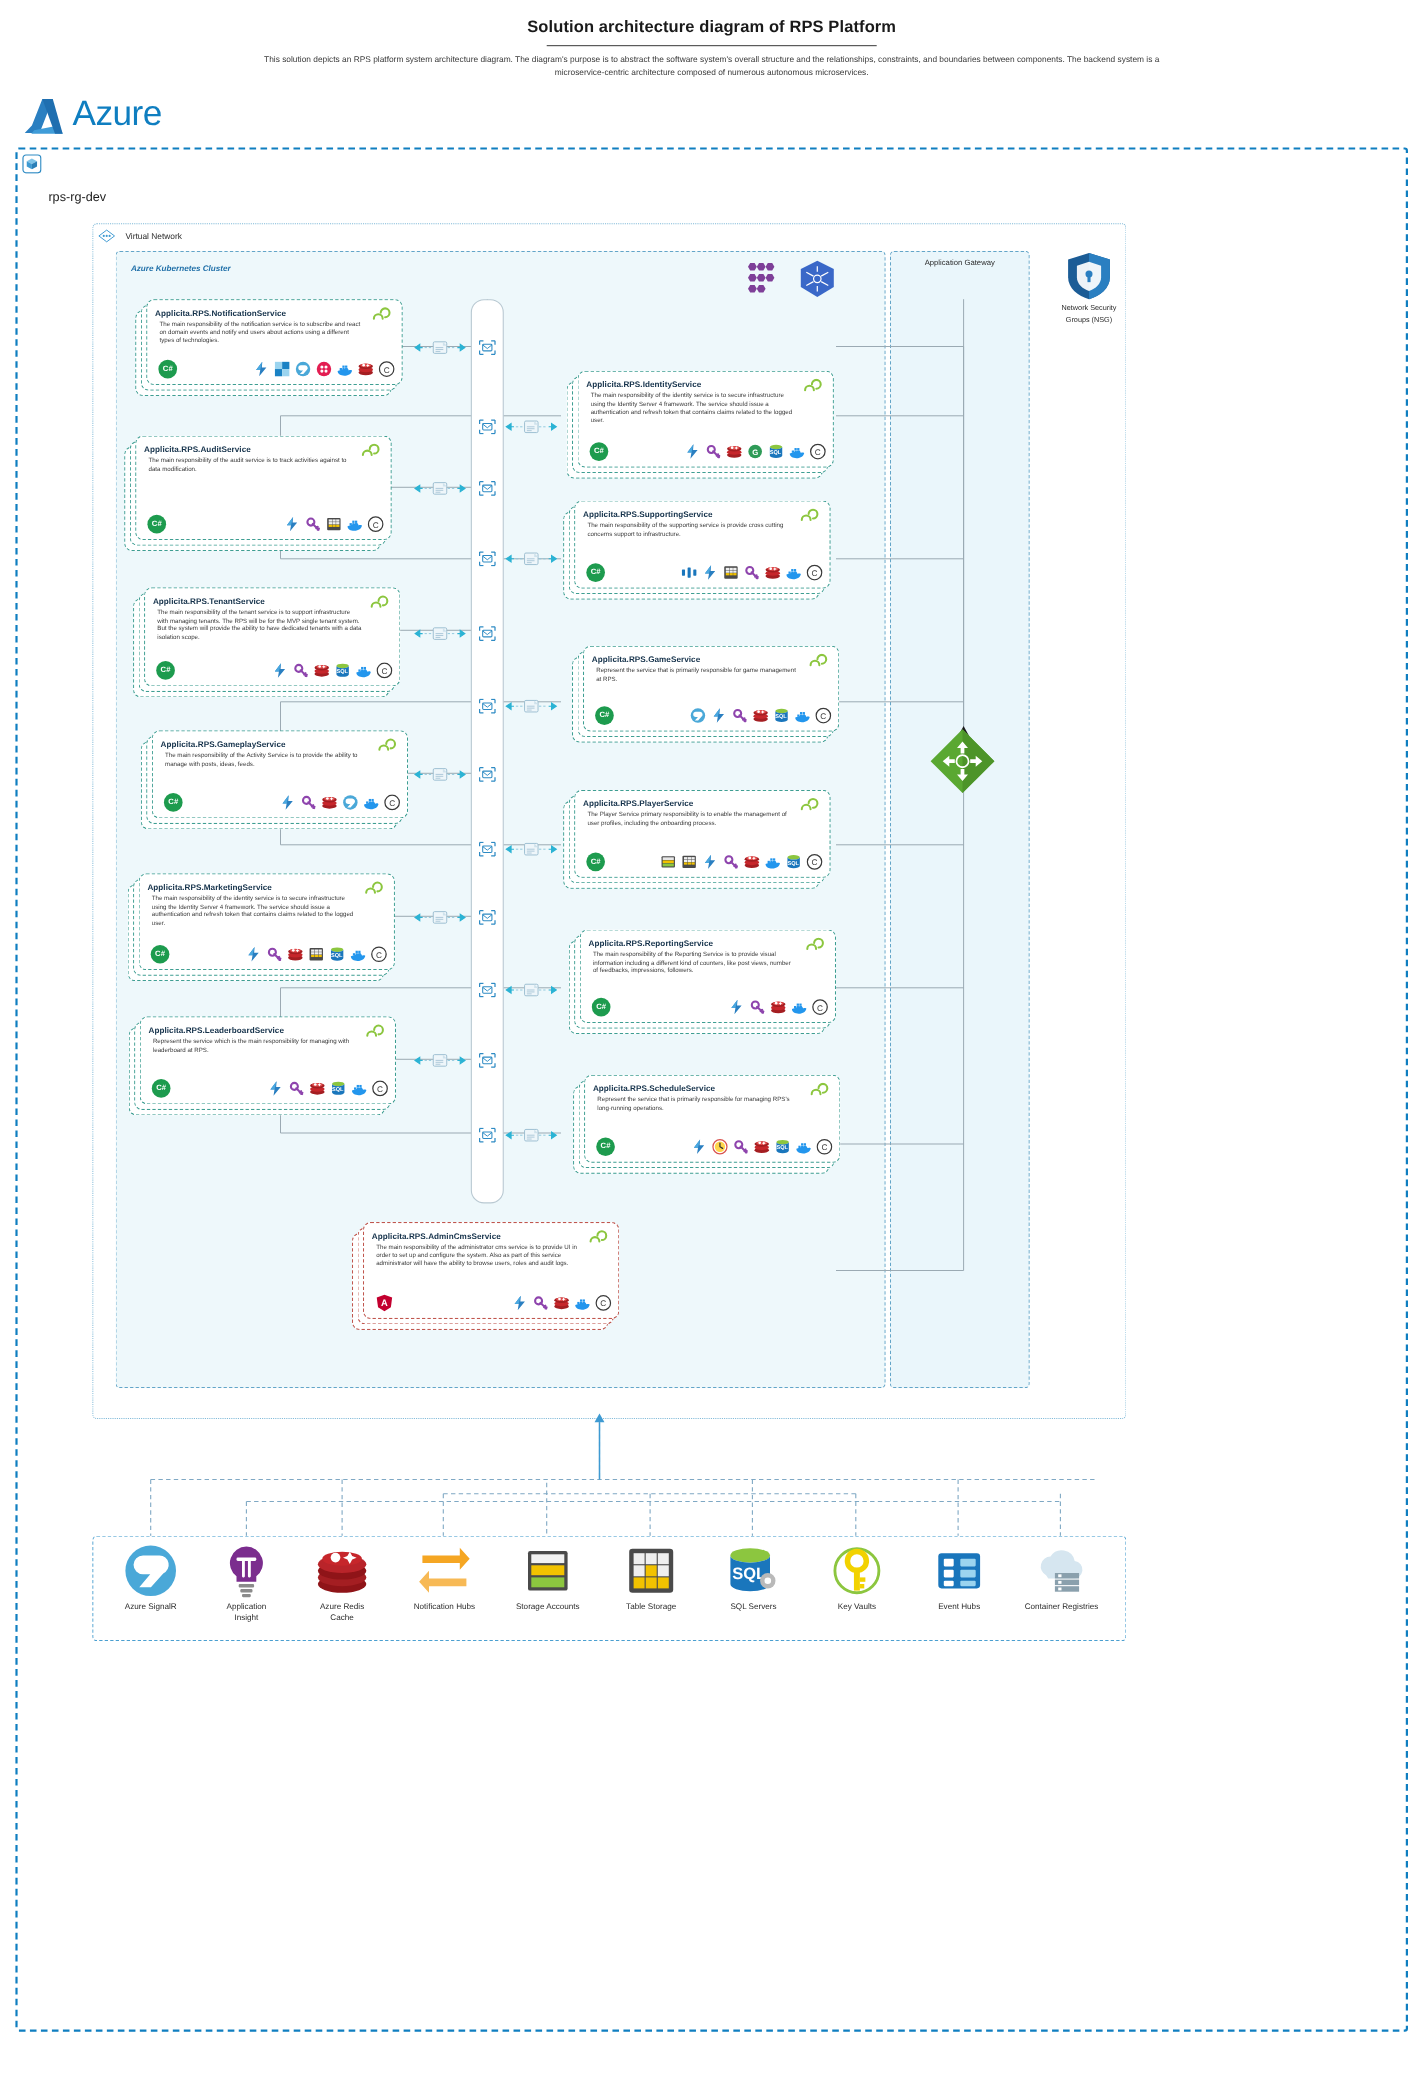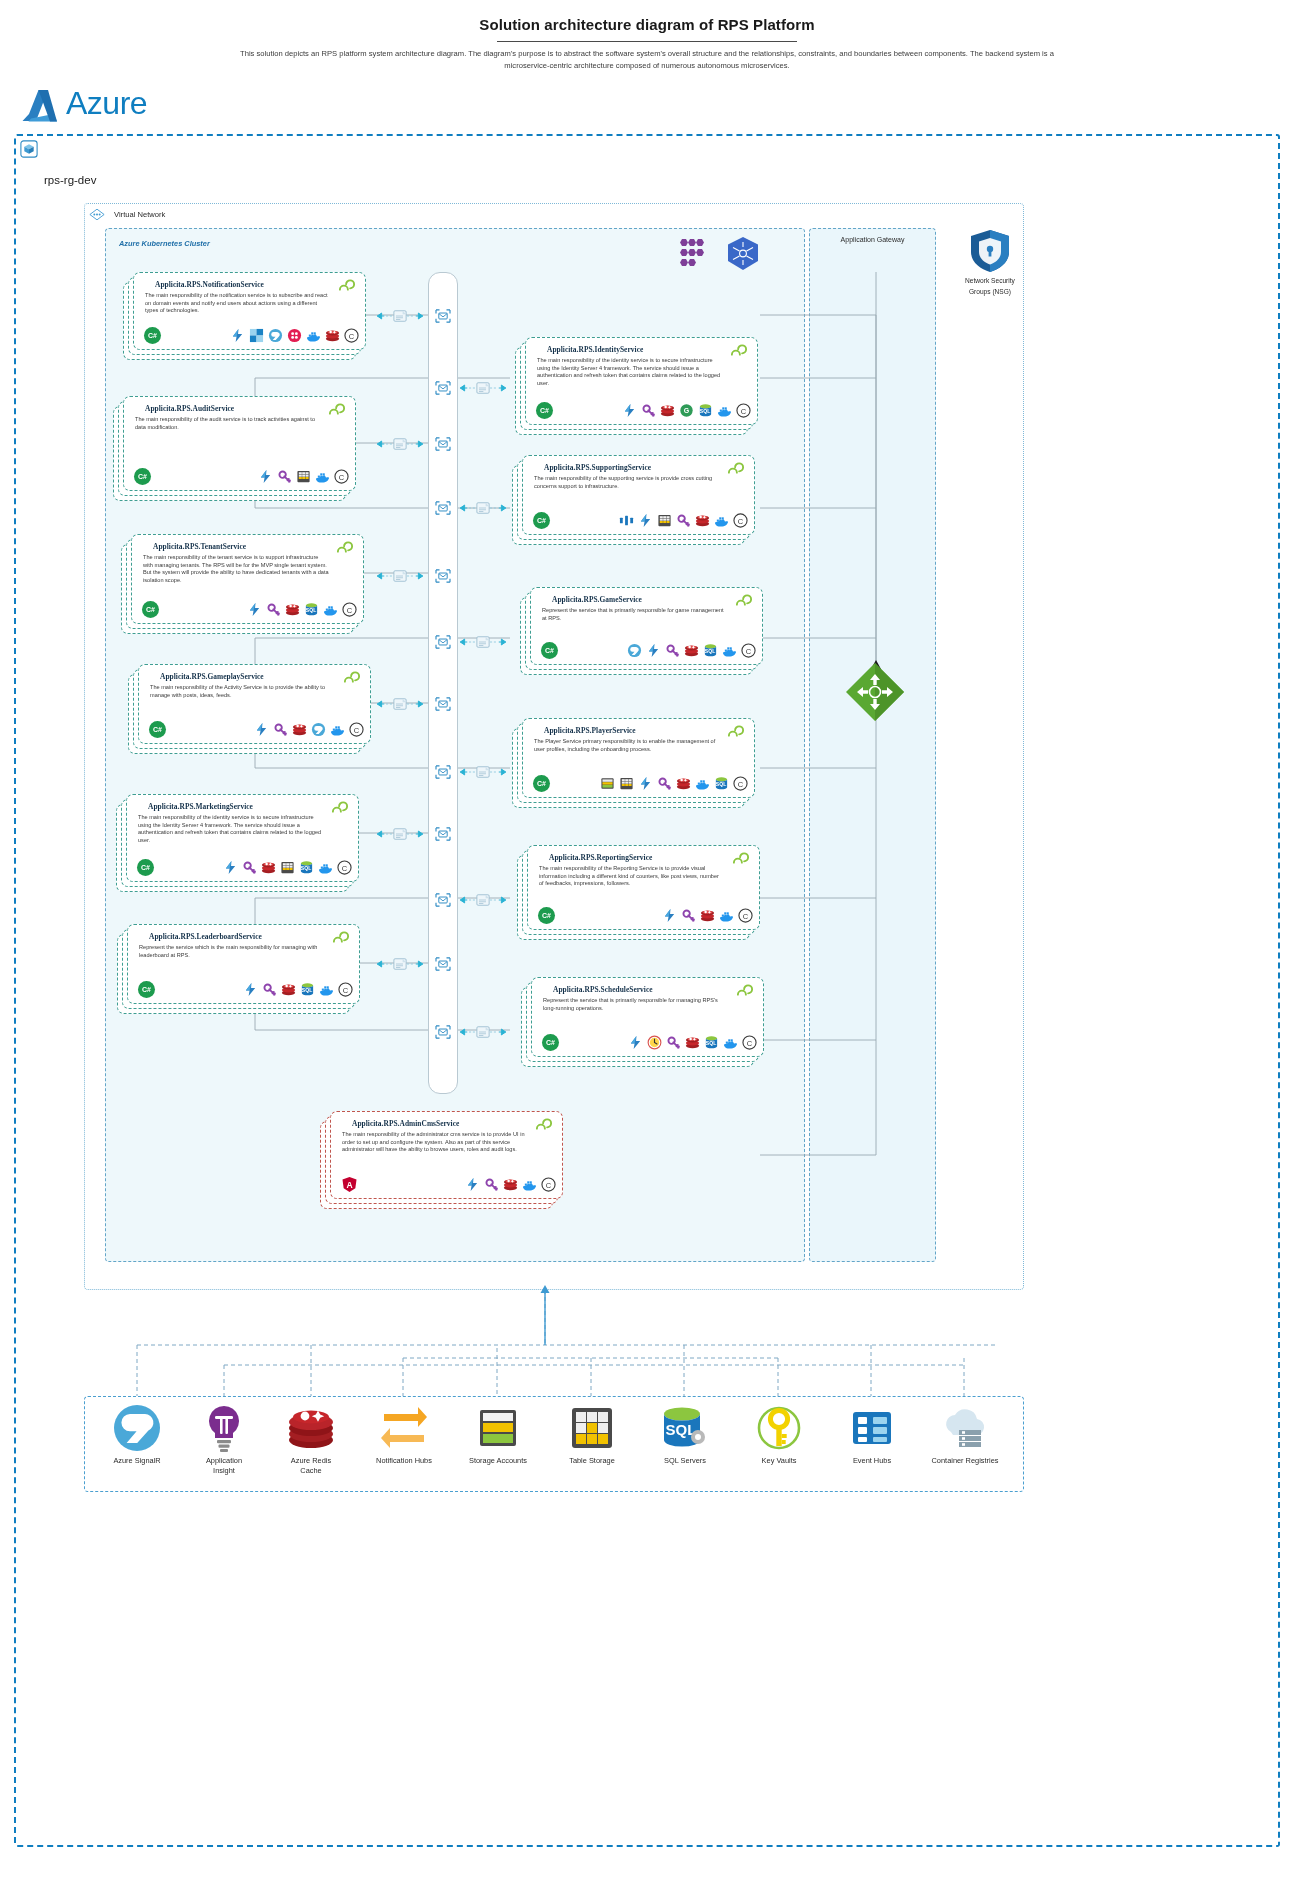--- a/index.html
+++ b/index.html
@@ -90,22 +90,22 @@
   .card-stack .shadow.s1 { left: 0;  top: 10px; }
   .card-stack .shadow.s2 { left: 5px; top: 5px; }
   .card-stack .main {
     position: absolute; left: 10px; top: 0;
     border: 1.2px dashed #3e9e92; border-radius: 7px;
     background: #ffffff; overflow: hidden;
   }
   .card-stack.red .shadow, .card-stack.red .main { border-color: #c0564e; }
 
   .card-title {
-    position: absolute; left: 21px; top: 7px;
-    font-size: 7.4px; font-weight: bold; color: #14314a; letter-spacing: .05px; font-family: Liberation Serif, serif;
+    position: absolute; left: 7px; top: 7px;
+    font-size: 7.4px; font-weight: bold; color: #14314a; letter-spacing: .05px;
   }
   .card-desc {
     position: absolute; left: 11px; top: 19px; right: 34px;
     font-size: 5.6px; line-height: 7.6px; color: #3a3a3a;
   }
   .card-badge { position: absolute; right: 8px; top: 6px; width: 20px; height: 16px; }
 
   .card-icons {
     position: absolute; left: 10px; right: 6px; bottom: 5px;
     display: flex; align-items: center; gap: 4px;

